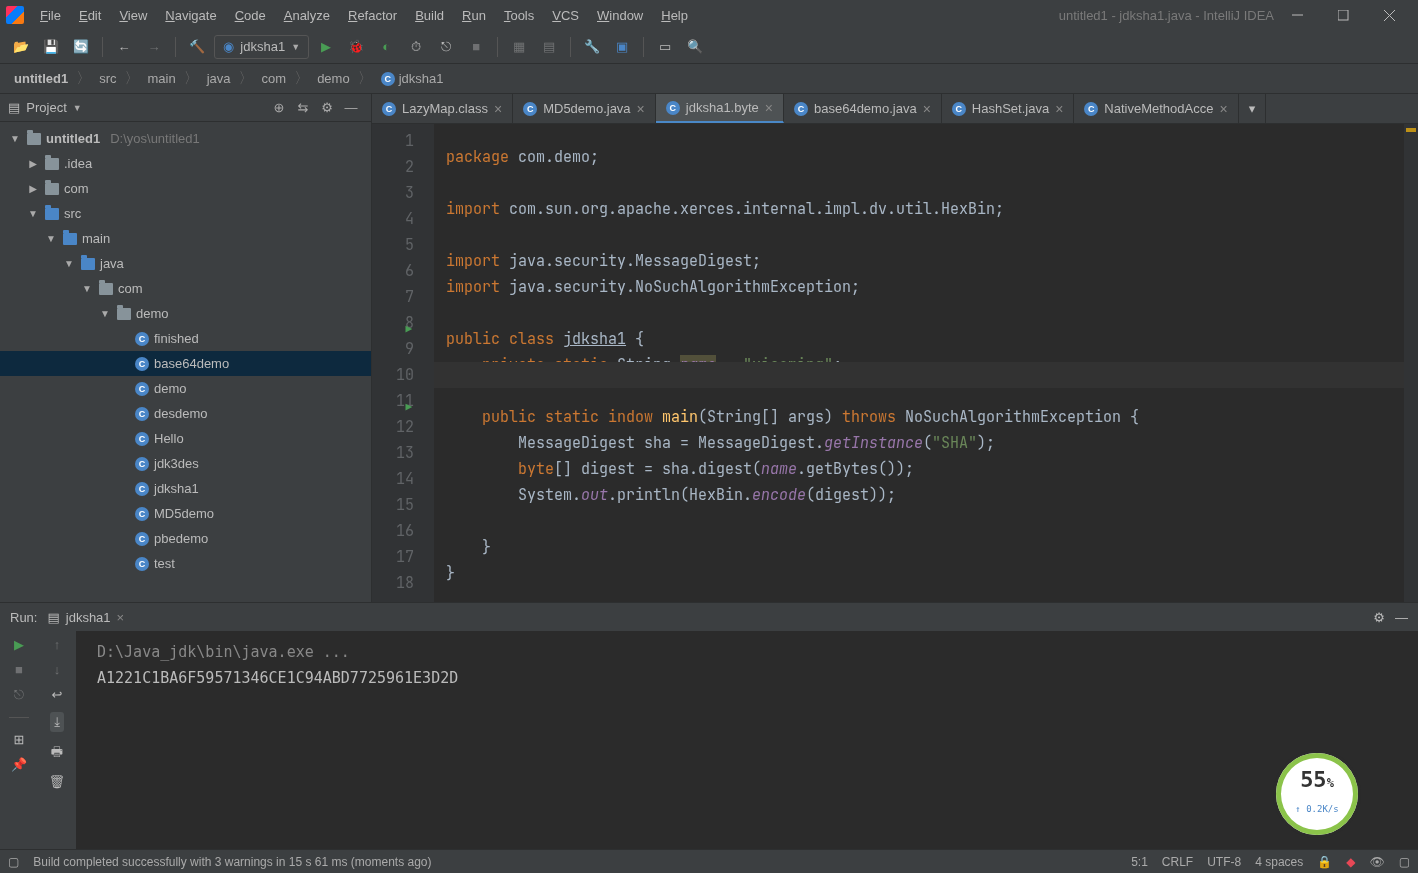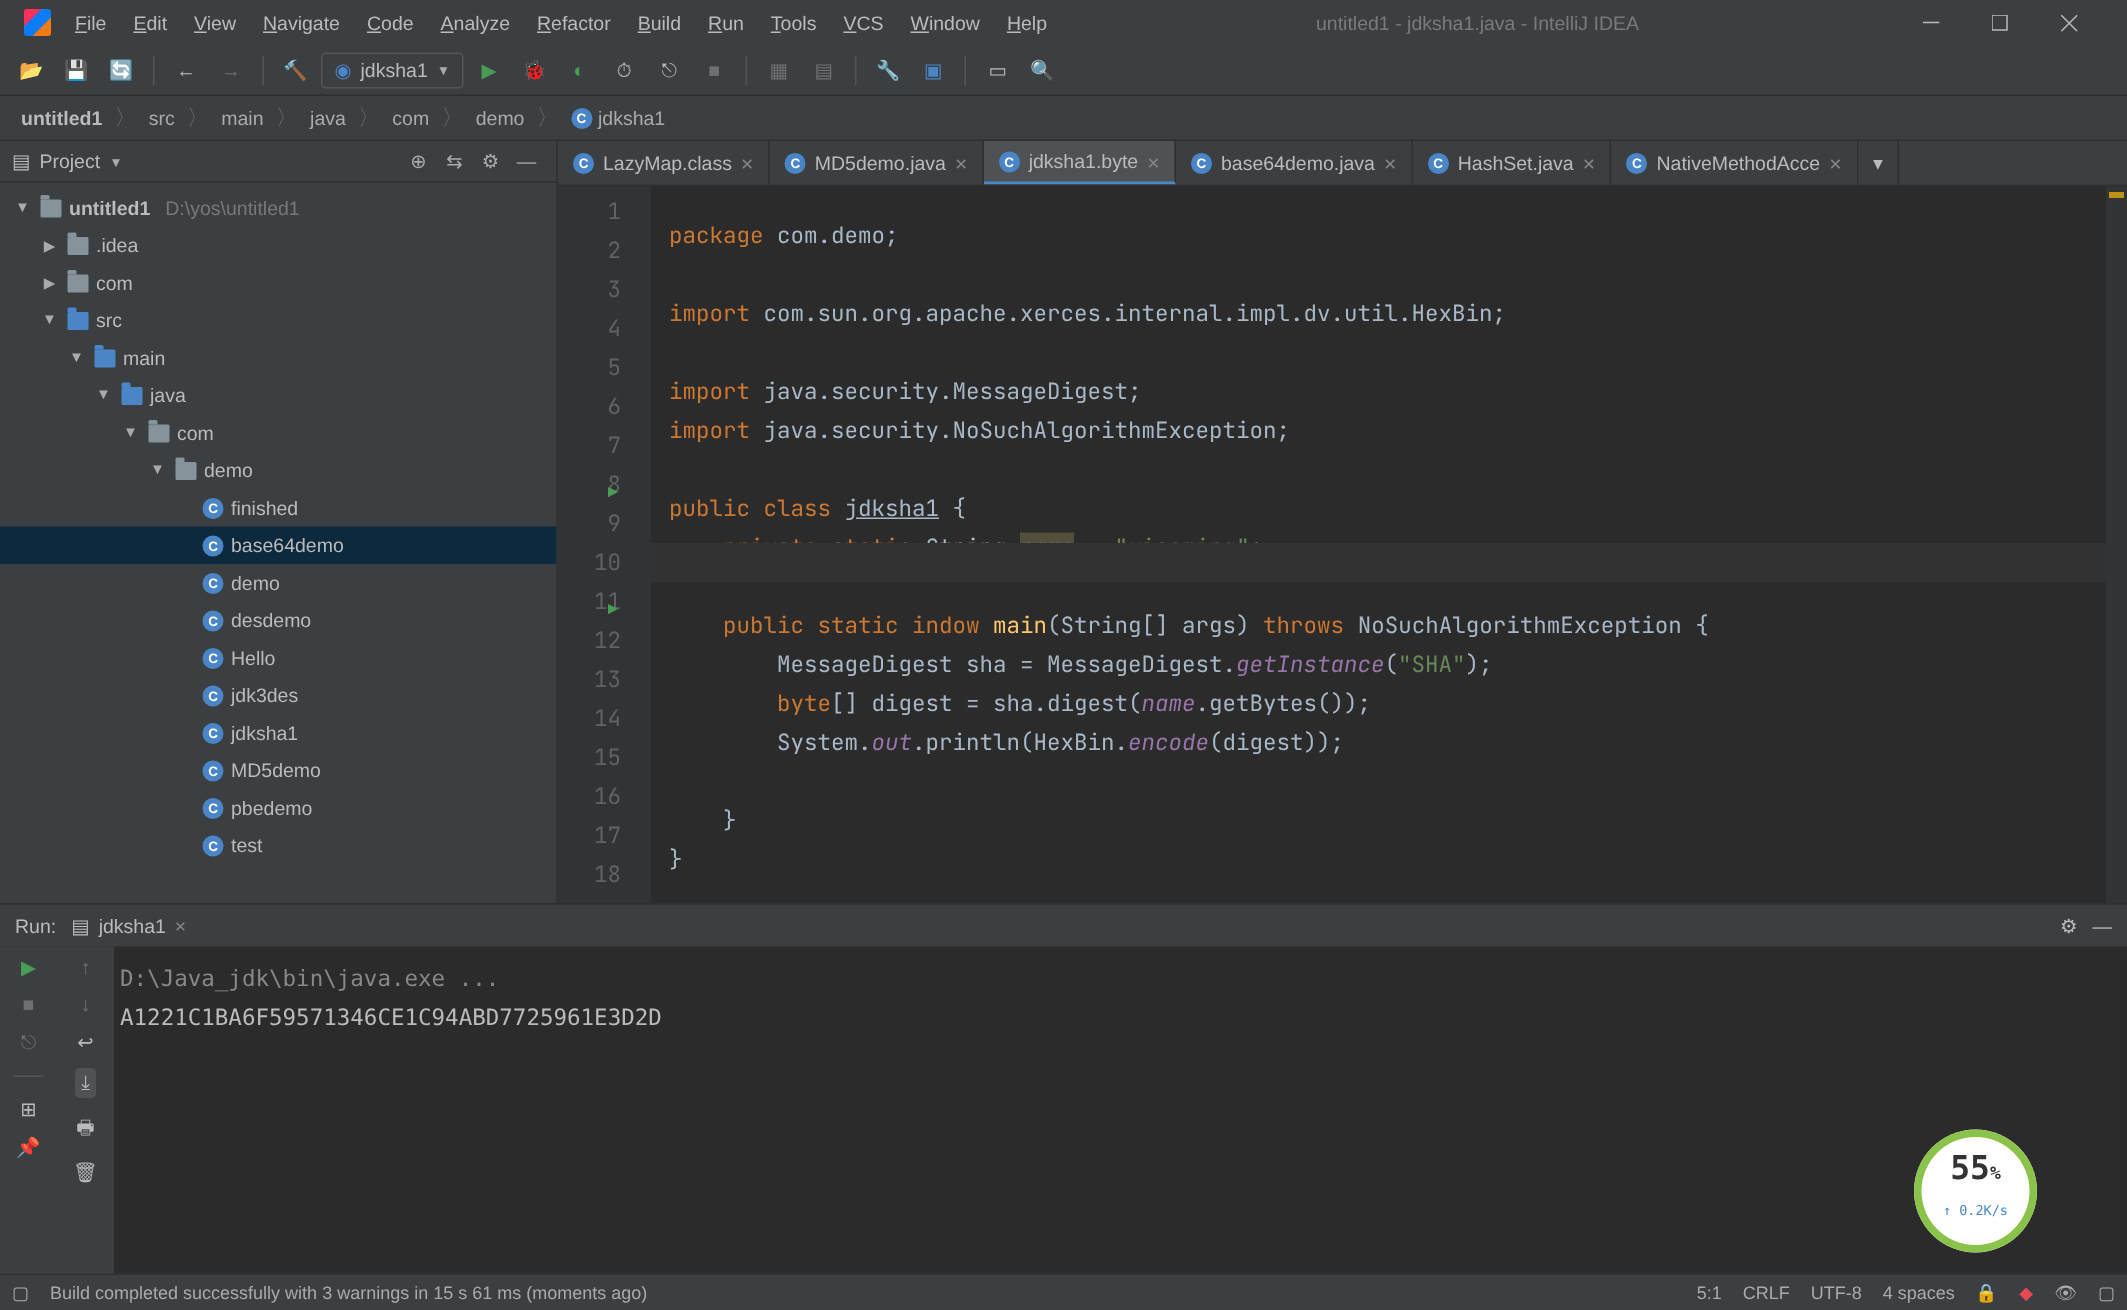--- a/index.html
+++ b/index.html
@@ -1,22 +1,22 @@
 <!DOCTYPE html>
 <html><head>
 <meta charset="utf-8">
 <style>
 * { margin:0; padding:0; box-sizing:border-box; }
 html,body { width:1418px; height:873px; background:#3c3f41; color:#bbb; font-family:"Segoe UI",Tahoma,sans-serif; font-size:13px; overflow:hidden; }
 
-.titlebar { height:30px; display:flex; align-items:center; background:#3c3f41; padding:0 16px; }
+.titlebar { height:30px; display:flex; align-items:center; background:#3c3f41; padding:0 6px; }
 .titlebar .menus { display:flex; gap:2px; }
 .titlebar .menus span { padding:4px 8px; cursor:default; }
 .titlebar .menus span u { text-decoration:underline; }
-.titlebar .title { flex:1; text-align:center; color:#7a7a7a; font-size:13px; }
+.titlebar .title { flex:1; text-align:right; color:#7a7a7a; font-size:13px; }
 .winbtn { width:46px; height:30px; display:flex; align-items:center; justify-content:center; color:#bbb; }
 .winbtn svg { width:11px; height:11px; stroke:#bbb; stroke-width:1; fill:none; }
 
 .toolbar { height:34px; background:#3c3f41; border-bottom:1px solid #2d2f30; display:flex; align-items:center; padding:0 8px; gap:4px; }
 .toolbar .tbtn { width:26px; height:26px; display:flex; align-items:center; justify-content:center; border-radius:3px; }
 .toolbar .sep { width:1px; height:20px; background:#555; margin:0 4px; }
 .run-config { display:flex; align-items:center; gap:6px; border:1px solid #555; border-radius:3px; padding:2px 8px; height:24px; }
 .run-config .caret { font-size:9px; color:#aaa; }
 
 .breadcrumb { height:30px; background:#3c3f41; display:flex; align-items:center; padding:0 14px; gap:2px; border-bottom:1px solid #2d2f30; }
@@ -56,21 +56,21 @@
 .err-stripe .warn-mark { width:10px; height:4px; background:#be9117; margin:4px auto 0; }
 
 .run-tool { height:247px; background:#2b2b2b; border-top:1px solid #2d2f30; display:flex; flex-direction:column; }
 .run-head { height:28px; background:#3c3f41; display:flex; align-items:center; padding:0 10px; gap:10px; }
 .run-head .label { color:#bbb; }
 .run-head .cfg { display:flex; align-items:center; gap:6px; color:#bbb; }
 .run-head .spacer { flex:1; }
 .run-body { flex:1; display:flex; }
 .run-side { width:38px; background:#3c3f41; display:flex; flex-direction:column; align-items:center; padding-top:6px; gap:10px; }
 .run-side2 { width:38px; background:#3c3f41; display:flex; flex-direction:column; align-items:center; padding-top:6px; gap:10px; }
-.run-out { flex:1; padding:8px 4px; font-family:Consolas,monospace; font-size:15px; line-height:26px; color:#bbb; position:relative; }
+.run-out { flex:1; padding:8px 21px; font-family:Consolas,monospace; font-size:15px; line-height:26px; color:#bbb; position:relative; }
 .run-out .line { white-space:pre; color:#888; }
 .run-out .line.white { color:#bbb; }
 
 .statusbar { height:24px; background:#3c3f41; border-top:1px solid #2d2f30; display:flex; align-items:center; padding:0 8px; gap:14px; font-size:12px; color:#aaa; }
 .statusbar .spacer { flex:1; }
 
 .folder-ic{width:14px;height:12px;background:#87939a;border-radius:1px;position:relative}
 .folder-ic.blue{background:#4a86c7}
 .folder-ic::before{content:"";position:absolute;top:-3px;left:0;width:6px;height:3px;background:inherit;border-radius:1px 1px 0 0}
 .class-ic{width:14px;height:14px;border-radius:50%;background:#4a86c7;display:flex;align-items:center;justify-content:center;font-size:9px;font-weight:bold;color:#fff}

